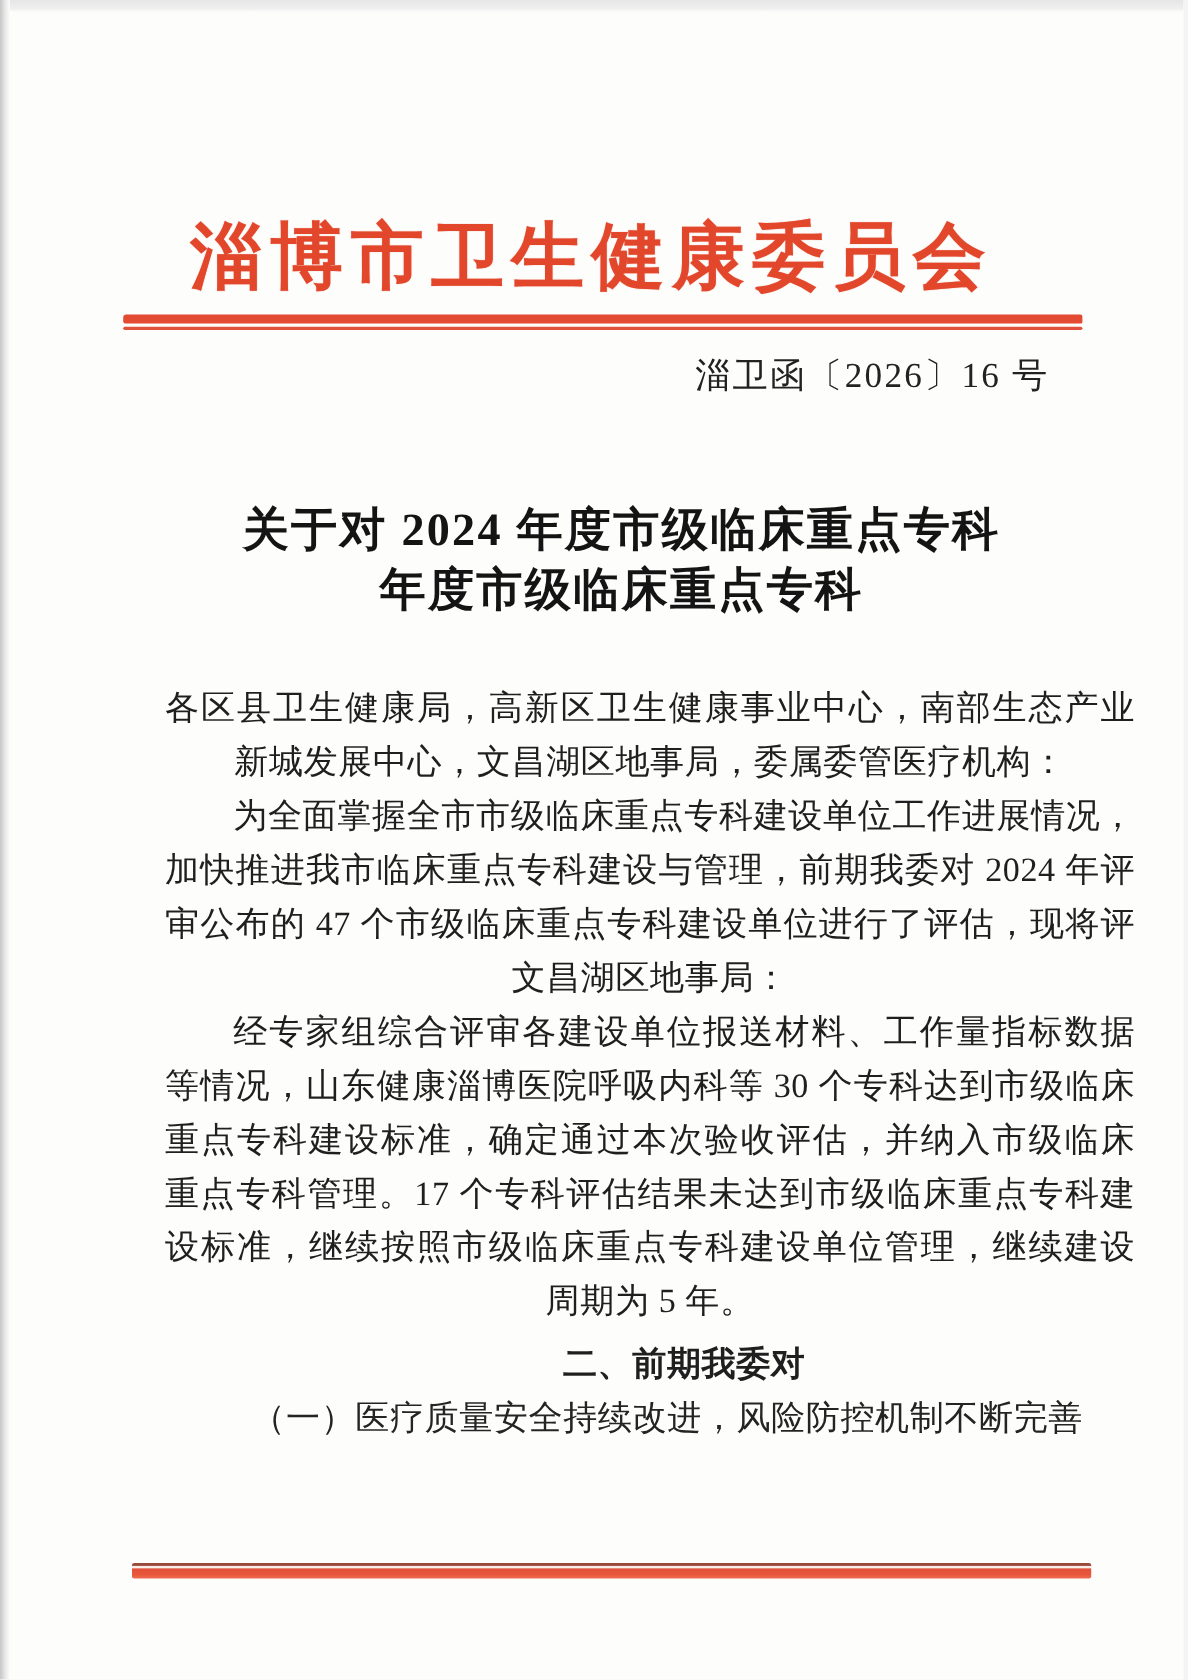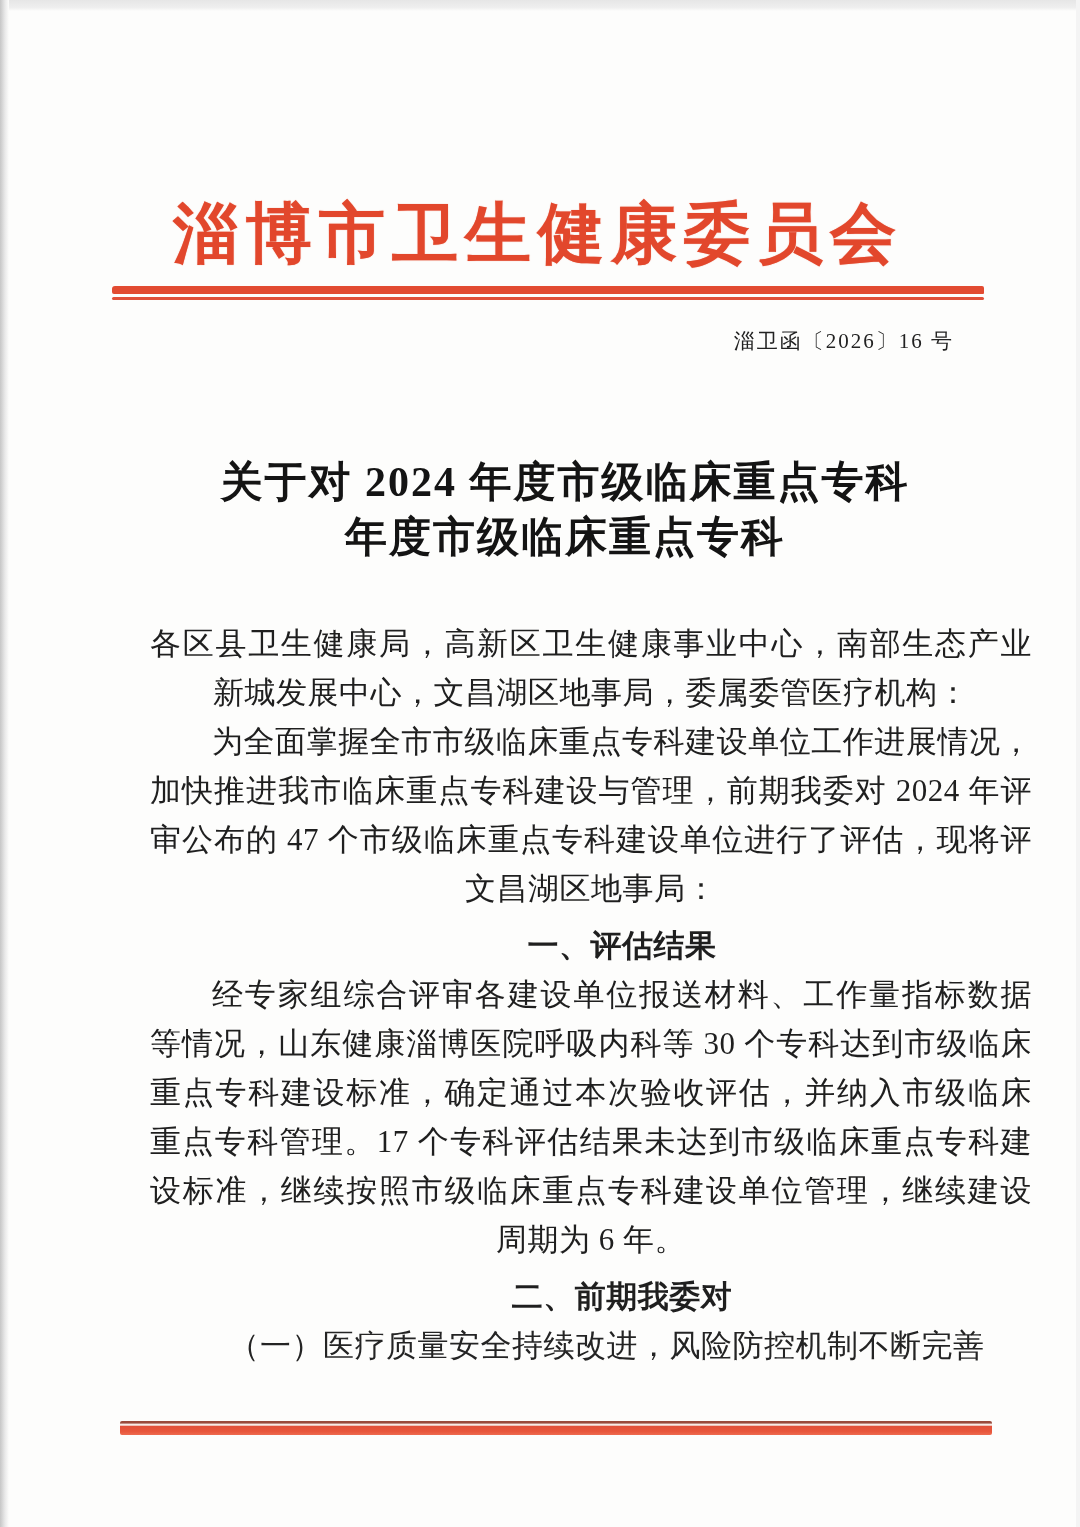--- a/index.html
+++ b/index.html
@@ -40,21 +40,21 @@
   }
   .red-rule {
     position: absolute;
     top: 286px; left: 112px; width: 872px;
   }
   .red-rule .thick { height: 8px; background: #e24b31; border-radius: 3px 2px 1px 2px; }
   .red-rule .thin  { height: 3px; background: #e0503a; margin-top: 3px; border-radius: 2px; }
   .doc-number {
     position: absolute;
     top: 318px; right: 122px;
-    font-size: 21px;
+    font-size: 32px;
     line-height: 46px;
     letter-spacing: 2px;
     color: #222;
     white-space: nowrap;
   }
   .doc-title {
     position: absolute;
     top: 455px; left: 0; width: 100%;
     text-align: center;
     font-weight: 700;
@@ -124,26 +124,25 @@
     <div>年度市级临床重点专科</div>
   </div>
 
   <div class="doc-body">
     <p class="fill">各区县卫生健康局，高新区卫生健康事业中心，南部生态产业</p>
     <p>新城发展中心，文昌湖区地事局，委属委管医疗机构：</p>
     <p class="ind2 fill">为全面掌握全市市级临床重点专科建设单位工作进展情况，</p>
     <p class="fill">加快推进我市临床重点专科建设与管理，前期我委对 2024 年评</p>
     <p class="fill">审公布的 47 个市级临床重点专科建设单位进行了评估，现将评</p>
     <p>文昌湖区地事局：</p>
-    <p class="heading">一、评估结果</p>
     <p class="ind2 fill">经专家组综合评审各建设单位报送材料、工作量指标数据</p>
     <p class="fill">等情况，山东健康淄博医院呼吸内科等 30 个专科达到市级临床</p>
     <p class="fill">重点专科建设标准，确定通过本次验收评估，并纳入市级临床</p>
     <p class="fill">重点专科管理。17 个专科评估结果未达到市级临床重点专科建</p>
     <p class="fill">设标准，继续按照市级临床重点专科建设单位管理，继续建设</p>
-    <p>周期为 6 年。</p>
+    <p>周期为 5 年。</p>
     <p class="heading">二、前期我委对</p>
     <p class="kai">（一）医疗质量安全持续改进，风险防控机制不断完善</p>
   </div>
 
   <div class="bottom-rule"></div>
 
 </div>
 
 </body></html>

